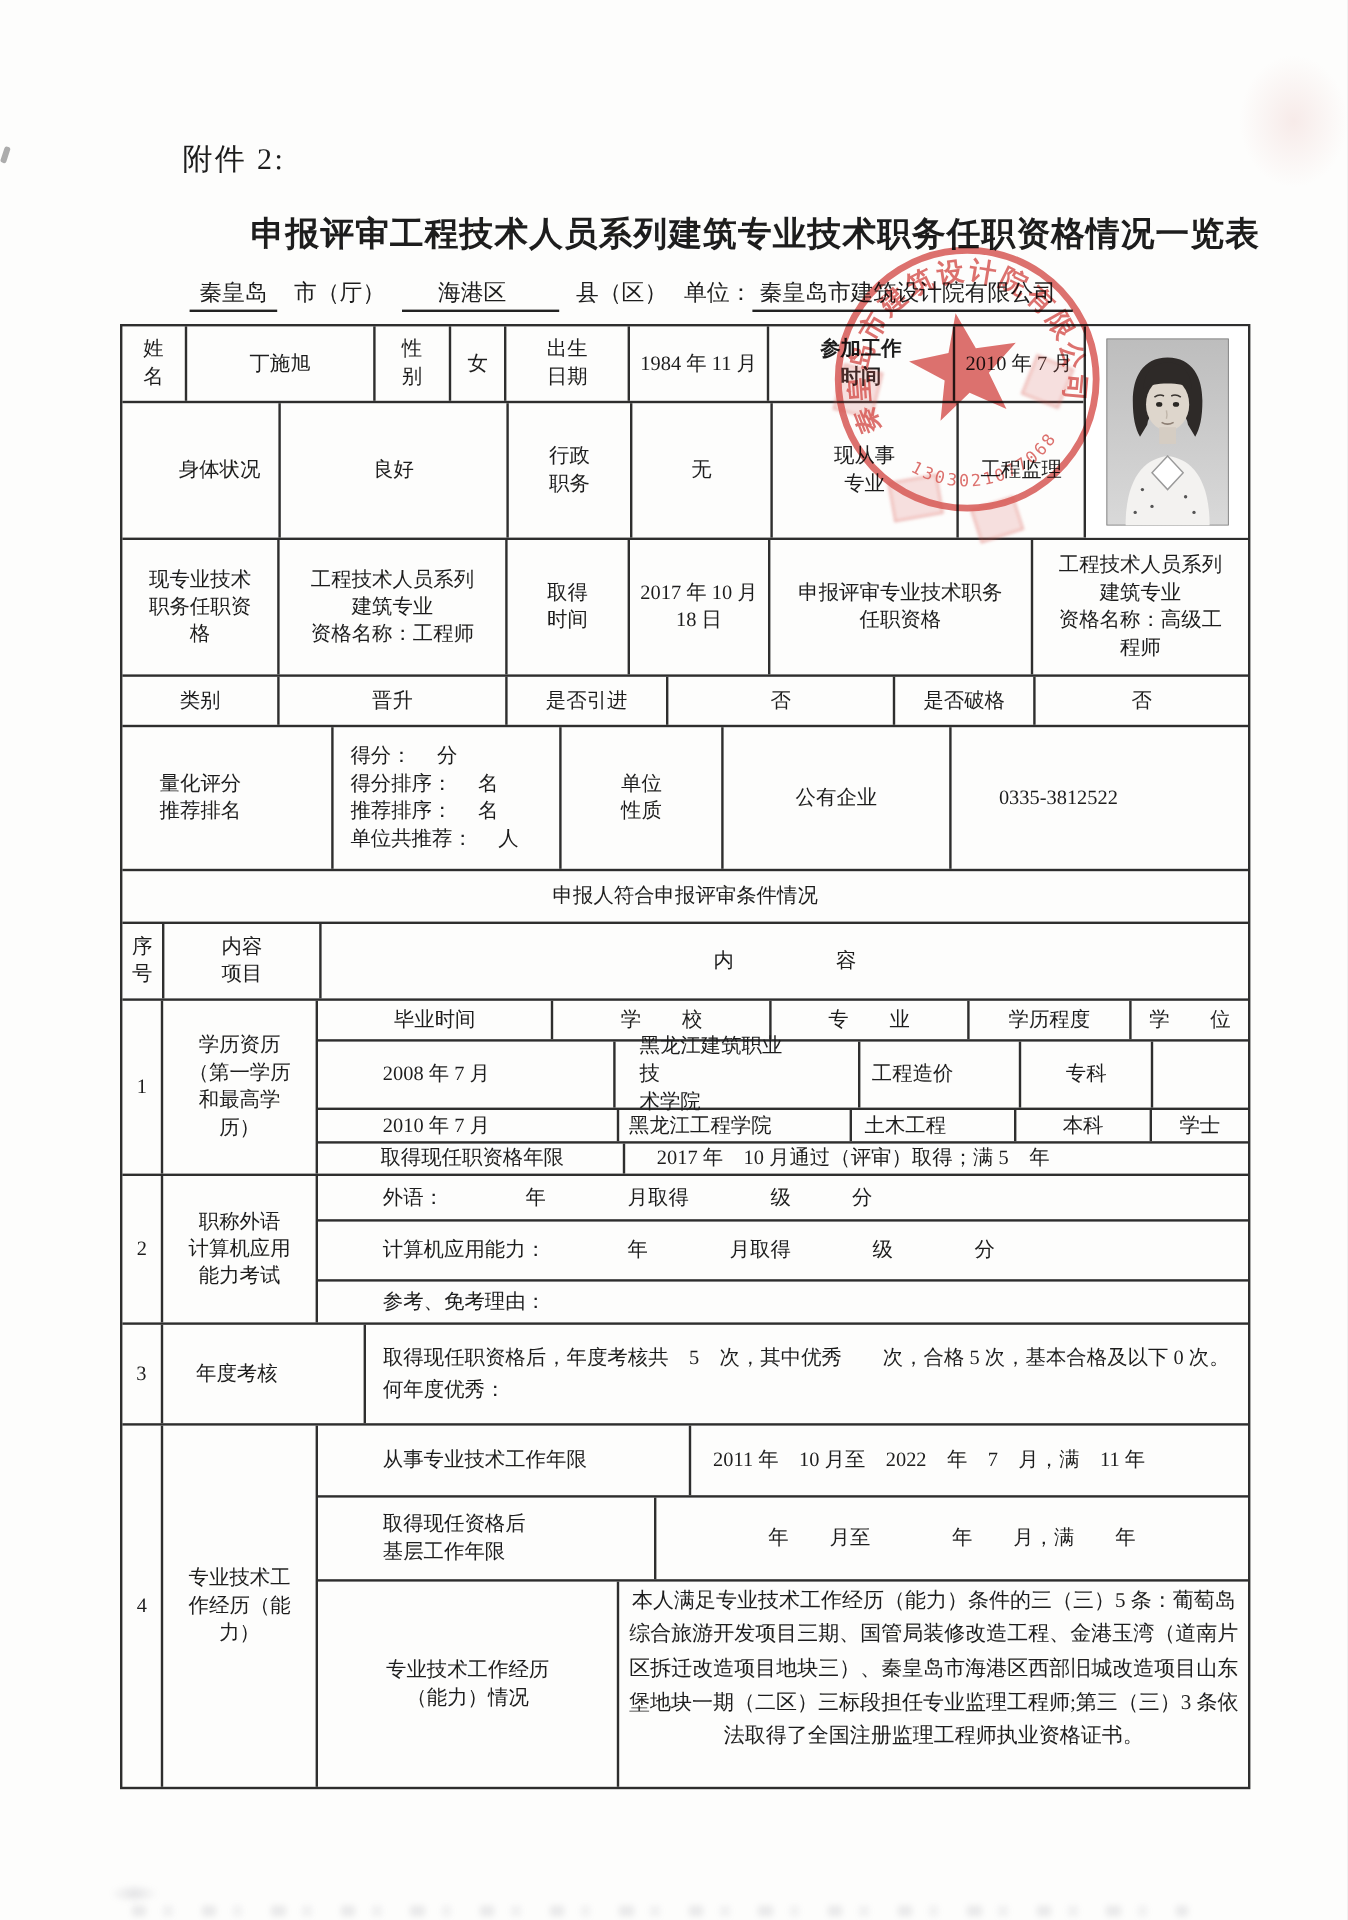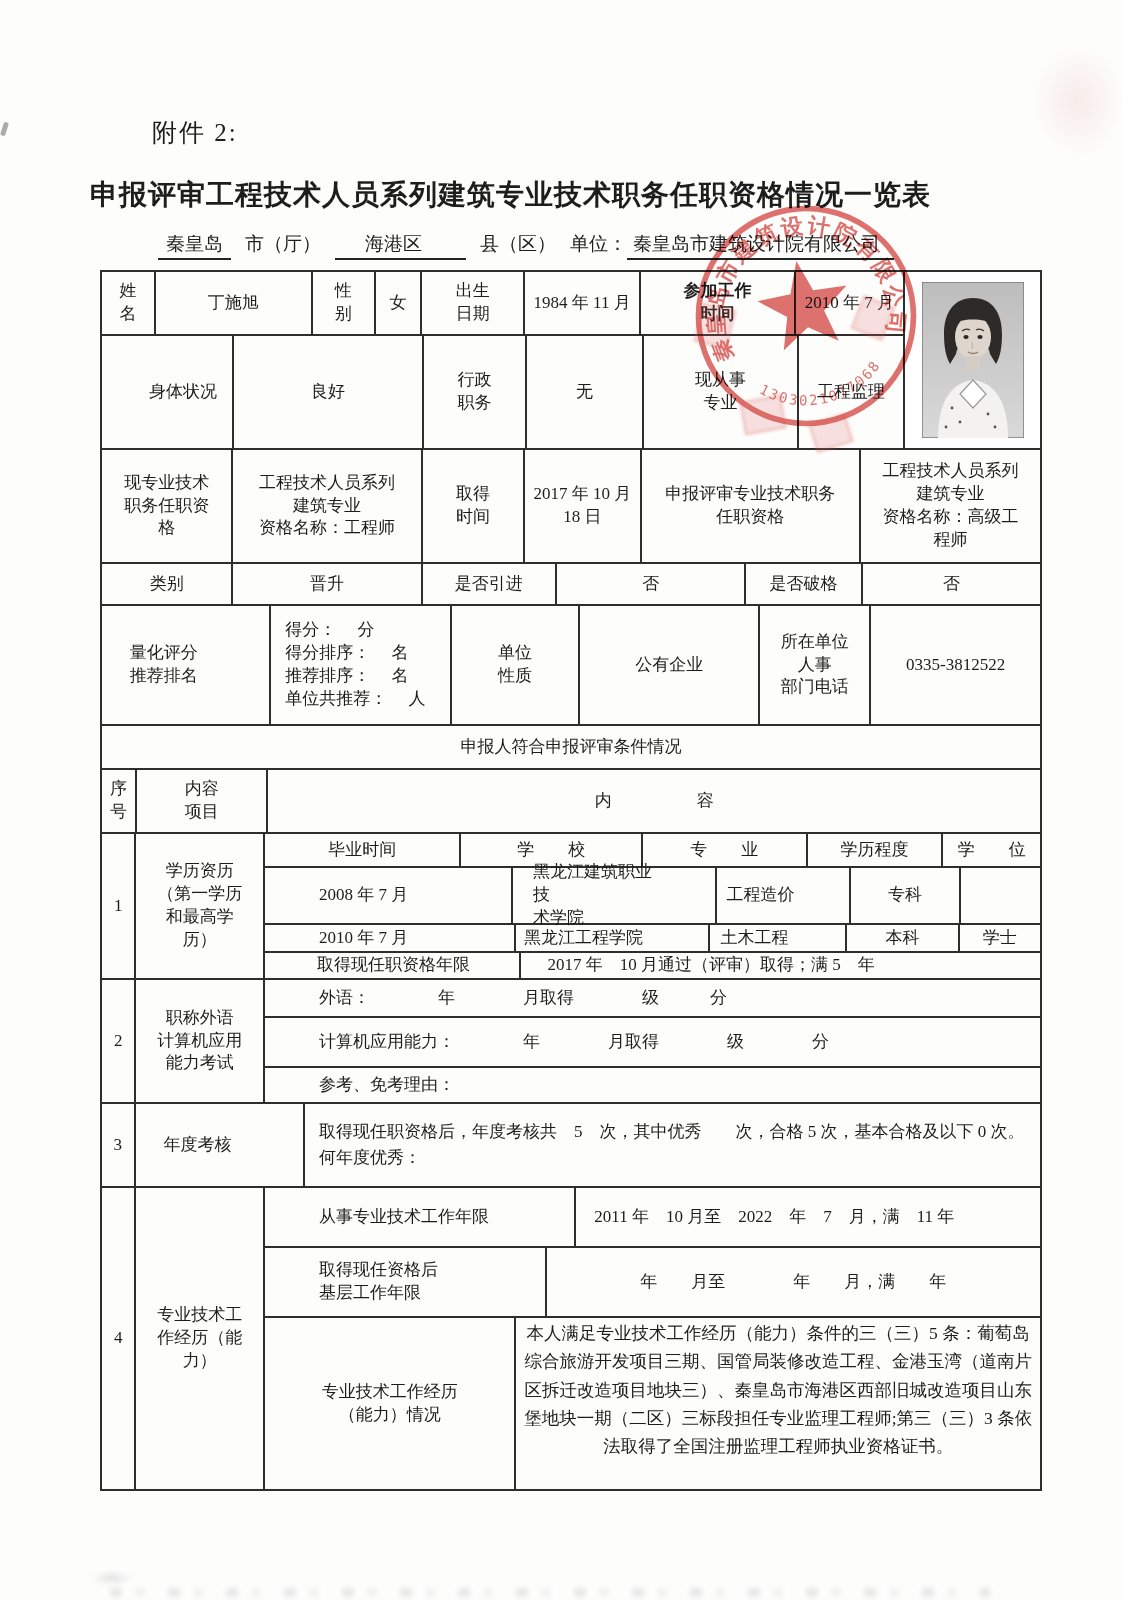--- a/index.html
+++ b/index.html
@@ -4,21 +4,21 @@
 <style>
   html,body{margin:0;padding:0;background:#e8e8e8;}
   .page{
     position:relative; width:1123px; height:1600px; margin:0 auto;
     background:#fdfdfc; overflow:hidden; color:#1d1d1d;
     font-family:"Liberation Serif","DejaVu Serif",serif;
   }
   
   .attachment{position:absolute; left:152px; top:116px; font-size:25px; letter-spacing:2px;}
   .main-title{
-    position:absolute; left:90px; top:176px; width:960px; text-align:left;
+    position:absolute; left:90px; top:176px; width:960px; text-align:right;
     font-size:28px; font-weight:bold; letter-spacing:1px;
   }
   .subtitle{position:absolute; left:158px; top:231px; font-size:19px; white-space:nowrap;}
   .subtitle .seg{display:inline-block;}
   .u{border-bottom:2px solid #222; padding:0 8px 1px 8px;}
   .u.wide{padding:0 44px 1px 30px;}
   .u.co{padding:0 14px 1px 6px;}
   .gap{display:inline-block; width:14px;}
   
   .sheet{
@@ -183,23 +183,20 @@
     <div class="tr" style="height:120px;">
       <div class="td nb" style="width:130px;">量化评分
 推荐排名</div>
       <div class="td left" style="width:190px; padding-left:14px;">得分：　 分
 得分排序：　 名
 推荐排序：　 名
 单位共推荐：　 人</div>
       <div class="td" style="width:135px;">单位
 性质</div>
       <div class="td" style="width:190px;">公有企业</div>
-      <div class="td" style="width:117px;">所在单位
-人事
-部门电话</div>
       <div class="td" style="width:180px;">0335-3812522</div>
     </div>
 
     <div class="tr" style="height:44px;">
       <div class="td nb" style="width:942px;">申报人符合申报评审条件情况</div>
     </div>
 
     <div class="tr" style="height:64px;">
       <div class="td num">序
 号</div>

